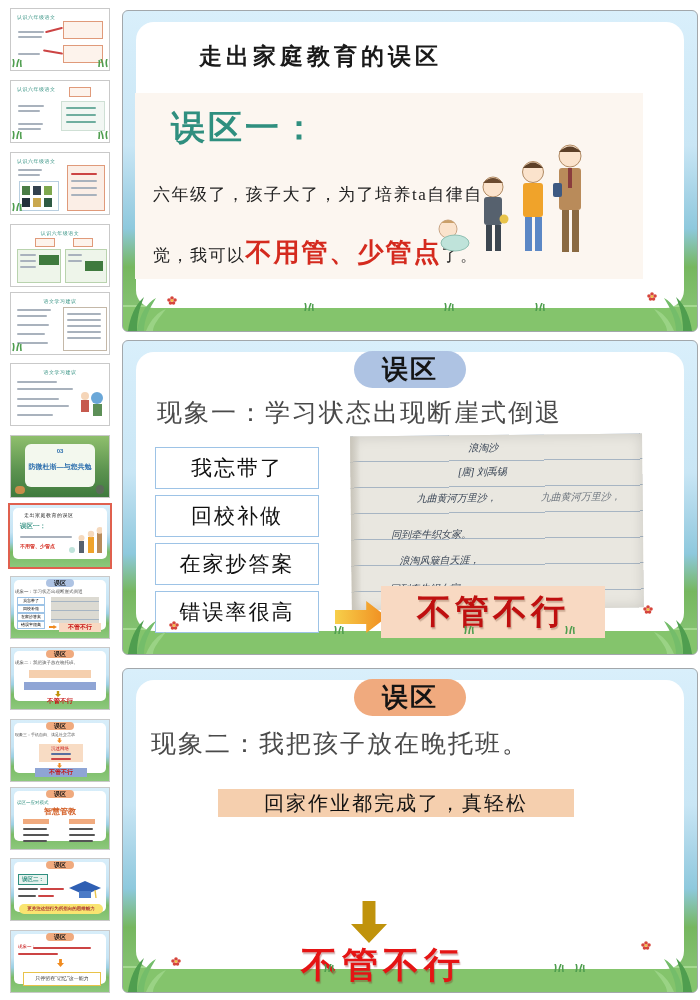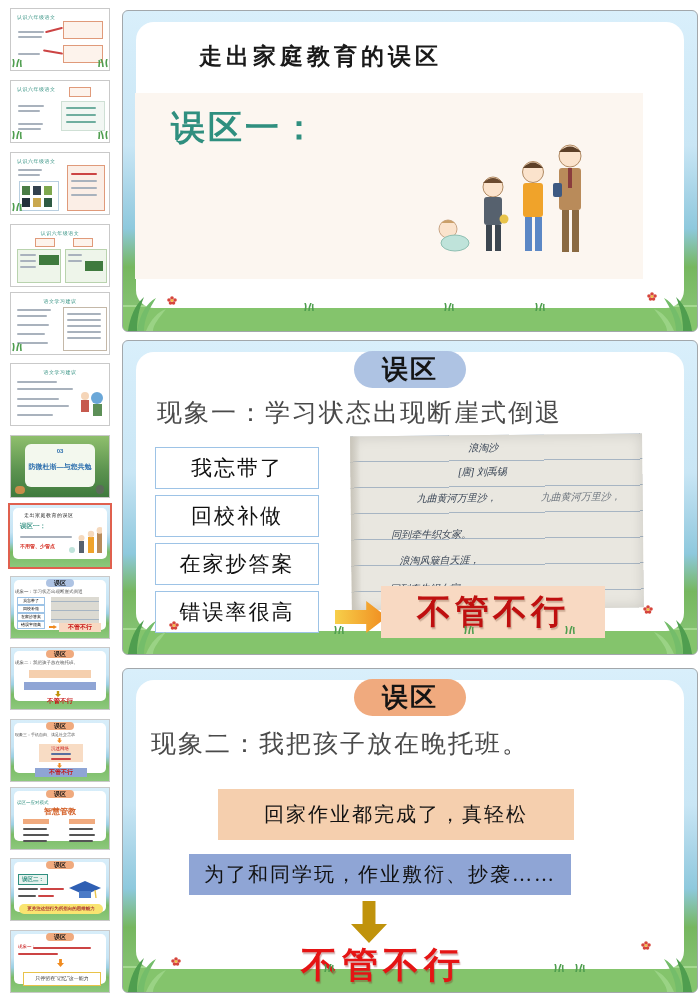--- a/index.html
+++ b/index.html
@@ -72,21 +72,21 @@
   .nb-line{position:absolute;color:#3a4656;font-size:10px;font-style:italic;white-space:nowrap;}
   .arrow-right{position:absolute;left:212px;top:260px;width:52px;height:32px;
                background:linear-gradient(90deg,#f7cf4a,#f08b1f);
                clip-path:polygon(0 28%,60% 28%,60% 0,100% 50%,60% 100%,60% 72%,0 72%);}
   #slide2 .result-box{position:absolute;left:258px;top:245px;width:224px;height:52px;background:#f8d9c2;
                       display:flex;align-items:center;justify-content:center;}
   #slide2 .result-text{font-size:34px;font-weight:bold;color:#bf0f0f;letter-spacing:4px;
                        text-shadow:1px 2px 1px rgba(80,40,20,.25);}
 
   
-  #slide3 .peach-box{position:absolute;left:95px;top:120px;width:356px;height:51px;background:#f5cfae;
+  #slide3 .peach-box{position:absolute;left:95px;top:120px;width:356px;height:28px;background:#f5cfae;
                      display:flex;align-items:center;justify-content:center;font-size:20px;color:#111;letter-spacing:2px;}
   #slide3 .blue-box{position:absolute;left:66px;top:185px;width:382px;height:41px;background:#8fa5d5;
                     display:flex;align-items:center;justify-content:center;font-size:20px;color:#111;letter-spacing:2px;}
   .arrow-down{position:absolute;left:228px;top:232px;width:36px;height:42px;background:#c0930c;
               clip-path:polygon(32% 0,68% 0,68% 55%,100% 55%,50% 100%,0 55%,32% 55%);}
   #slide3 .result-text{position:absolute;left:150px;top:272px;width:220px;text-align:center;
                        font-size:36px;font-weight:bold;color:#e51414;letter-spacing:5px;
                        text-shadow:1px 2px 1px rgba(120,20,20,.3);}
 </style>
 </head>
@@ -324,20 +324,24 @@
     <div style="position:absolute;left:12px;top:41px;width:76px;height:12px;border:1px solid #e8c34a;background:#fff;text-align:center;font-size:5px;line-height:11px;color:#333">只停留在“记忆”这一能力</div>
   </div>
 </div>
 
 <div id="slide1" class="slide" style="top:10px;height:322px">
   <div class="grass-band"></div>
   <div class="content"></div>
   <div class="serif title">走出家庭教育的误区</div>
   <div class="panel"></div>
   <div class="serif sub">误区一：</div>
+  <div class="serif body1">六年级了，孩子大了，为了培养ta自律自</div>
+  <div class="serif body2">
+    <span>觉，我可以</span><span class="red-em">不用管、少管点</span><span>了。</span>
+  </div>
   <svg style="position:absolute;left:312px;top:130px;width:152px;height:114px">
 
     <circle cx="13" cy="88" r="9" fill="#fbe3cc" stroke="#c9a585" stroke-width="1"></circle>
     <path d="M6,82 Q13,76 20,82" fill="#caa06a"></path>
     <ellipse cx="20" cy="102" rx="14" ry="8" fill="#bfe3da" stroke="#8fbfb2" stroke-width="1"></ellipse>
 
     <circle cx="58" cy="46" r="10" fill="#fbe3cc" stroke="#b08a63" stroke-width="1"></circle>
     <path d="M48,42 Q58,32 68,42" fill="#6b4a2f"></path>
     <rect x="49" y="56" width="18" height="28" rx="3" fill="#56616e"></rect>
     <rect x="51" y="84" width="6" height="26" fill="#3c4650"></rect>
@@ -426,21 +430,20 @@
       <use href="#tuftG"></use>
     </svg>
 </div>
 
 <div id="slide3" class="slide" style="top:668px;height:325px">
   <div class="grass-band"></div>
   <div class="content"></div>
   <div class="badge orange">误区</div>
   <div class="serif phenom" style="left:28px;top:58px">现象二：我把孩子放在晚托班。</div>
   <div class="serif peach-box">回家作业都完成了，真轻松</div>
-  <div class="serif blue-box">为了和同学玩，作业敷衍、抄袭……</div>
   <div class="arrow-down"></div>
   <div class="serif result-text">不管不行</div>
   <svg class="plant" style="left:2px">
       <use href="#plantG"></use>
     </svg>
   <svg class="plant pr" style="right:2px">
       <use href="#plantG"></use>
     </svg>
   <svg class="flower" style="left:48px;bottom:26px">
       <use href="#flowerG"></use>

